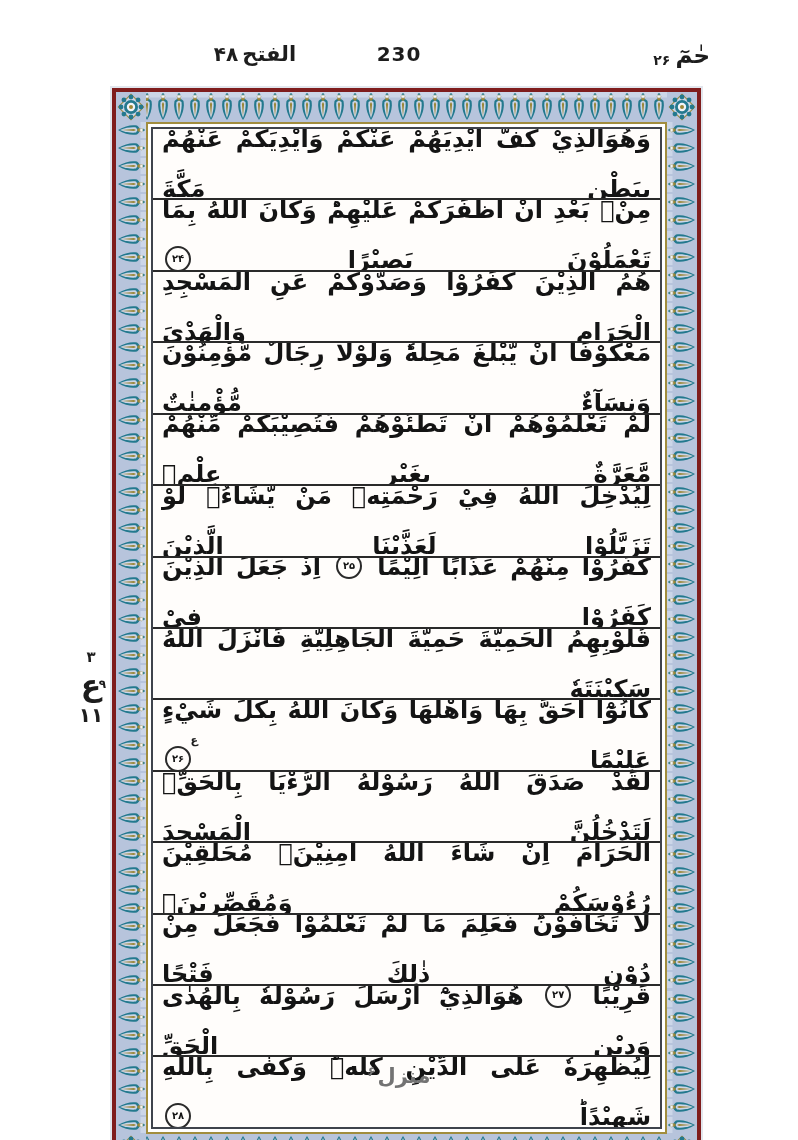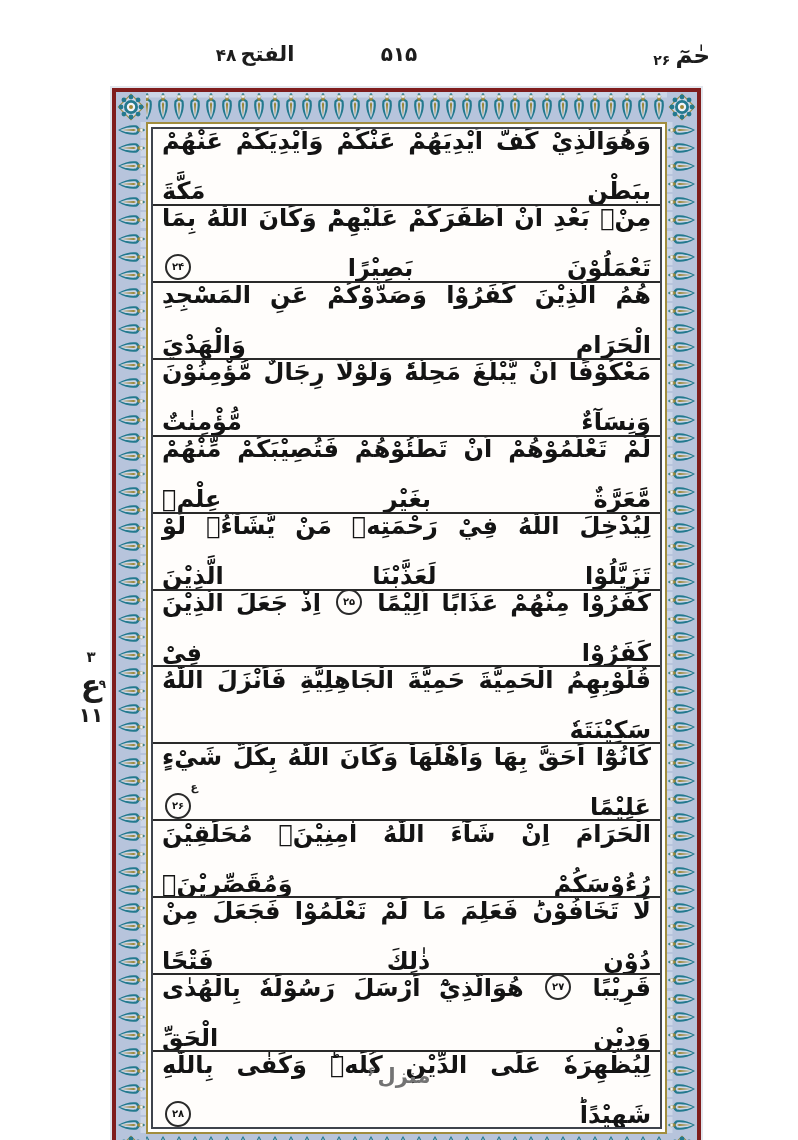--- a/index.html
+++ b/index.html
@@ -10,21 +10,21 @@
     font-family:"DejaVu Sans",sans-serif;
     color:#161616;
     overflow:hidden;
   }
   
   .hdr{position:absolute;top:42px;height:38px;font-weight:bold;color:#1d1d1d;}
   .hdr-left{left:200px;width:110px;text-align:center;font-size:21px;direction:rtl;}
   .hdr-center{left:0;right:0;text-align:center;font-size:20px;letter-spacing:1px;}
   .hdr-right{right:88px;width:90px;text-align:right;font-size:23px;direction:rtl;}
   .hdr-right .juz-num{font-size:14px;font-weight:bold;position:relative;top:2px;margin-right:5px;}
-  .hdr-left .surah-num{font-size:17px;margin-right:4px;}
+  .hdr-left .surah-num{font-size:20px;margin-right:4px;}
 
   
   .frame{
     position:absolute;left:112px;top:88px;width:589px;height:1080px;
     box-sizing:border-box;
     border:4px solid #7f1d1d;
     box-shadow:0 0 0 2px #e2e6ed;
     display:grid;
     grid-template-columns:30px 1fr 30px;
     grid-template-rows:30px 1fr 30px;
@@ -105,21 +105,21 @@
     text-align:center;font-size:21px;font-weight:bold;color:#737373;direction:rtl;
   }
   .footer .manzil-num{font-size:13px;position:relative;top:-7px;margin-right:2px;}
 </style>
 </head>
 <body>
 
 <div class="hdr hdr-left">
   <span>الفتح</span><span class="surah-num">۴۸</span>
 </div>
-<div class="hdr hdr-center">۵۱۵</div>
+<div class="hdr hdr-center">230</div>
 <div class="hdr hdr-right">
   <span>حٰمٓ</span><span class="juz-num">۲۶</span>
 </div>
 
 <div class="frame">
   <div class="corner c-tl"><svg viewBox="0 0 30 30" xmlns="http://www.w3.org/2000/svg" width="30" height="30">
         <rect width="30" height="30" fill="#b7c4dc"></rect>
         <rect x="6" y="6" width="18" height="18" transform="rotate(45 15 15)" fill="#ccd6e8" stroke="#9b8738" stroke-width="1"></rect>
         <circle cx="25.00" cy="15.00" r="2.4" fill="#23798e"></circle>
         <circle cx="22.07" cy="22.07" r="2.4" fill="#23798e"></circle>
@@ -1243,20 +1243,23 @@
         <div class="row">
           <p class="ayah-line"><span>كَفَرُوْا مِنْهُمْ عَذَابًا اَلِيْمًا</span> <span class="vmark">۲۵</span> <span>اِذْ جَعَلَ الَّذِيْنَ كَفَرُوْا فِيْ</span> </p>
         </div>
         <div class="row">
           <p class="ayah-line"><span>قُلُوْبِهِمُ الْحَمِيَّةَ حَمِيَّةَ الْجَاهِلِيَّةِ فَاَنْزَلَ اللّٰهُ سَكِيْنَتَهٗ</span> </p>
         </div>
         <div class="row">
           <p class="ayah-line"><span>كَانُوْٓا اَحَقَّ بِهَا وَاَهْلَهَاؕ وَكَانَ اللّٰهُ بِكُلِّ شَيْءٍ عَلِيْمًا</span> <span class="vmark">۲۶<i class="rukusign">ع</i></span> </p>
         </div>
         <div class="row">
+          <p class="ayah-line"><span>لَقَدْ صَدَقَ اللّٰهُ رَسُوْلَهُ الرُّءْيَا بِالْحَقِّۚ لَتَدْخُلُنَّ الْمَسْجِدَ</span> </p>
+        </div>
+        <div class="row">
           <p class="ayah-line"><span>الْحَرَامَ اِنْ شَآءَ اللّٰهُ اٰمِنِيْنَۙ مُحَلِّقِيْنَ رُءُوْسَكُمْ وَمُقَصِّرِيْنَۙ</span> </p>
         </div>
         <div class="row">
           <p class="ayah-line"><span>لَا تَخَافُوْنَؕ فَعَلِمَ مَا لَمْ تَعْلَمُوْا فَجَعَلَ مِنْ دُوْنِ ذٰلِكَ فَتْحًا</span> </p>
         </div>
         <div class="row">
           <p class="ayah-line"><span>قَرِيْبًا</span> <span class="vmark">۲۷</span> <span>هُوَالَّذِيْٓ اَرْسَلَ رَسُوْلَهٗ بِالْهُدٰى وَدِيْنِ الْحَقِّ</span> </p>
         </div>
         <div class="row">
           <p class="ayah-line"><span>لِيُظْهِرَهٗ عَلَى الدِّيْنِ كُلِّهٖؕ وَكَفٰى بِاللّٰهِ شَهِيْدًاؕ</span> <span class="vmark">۲۸</span> </p>

